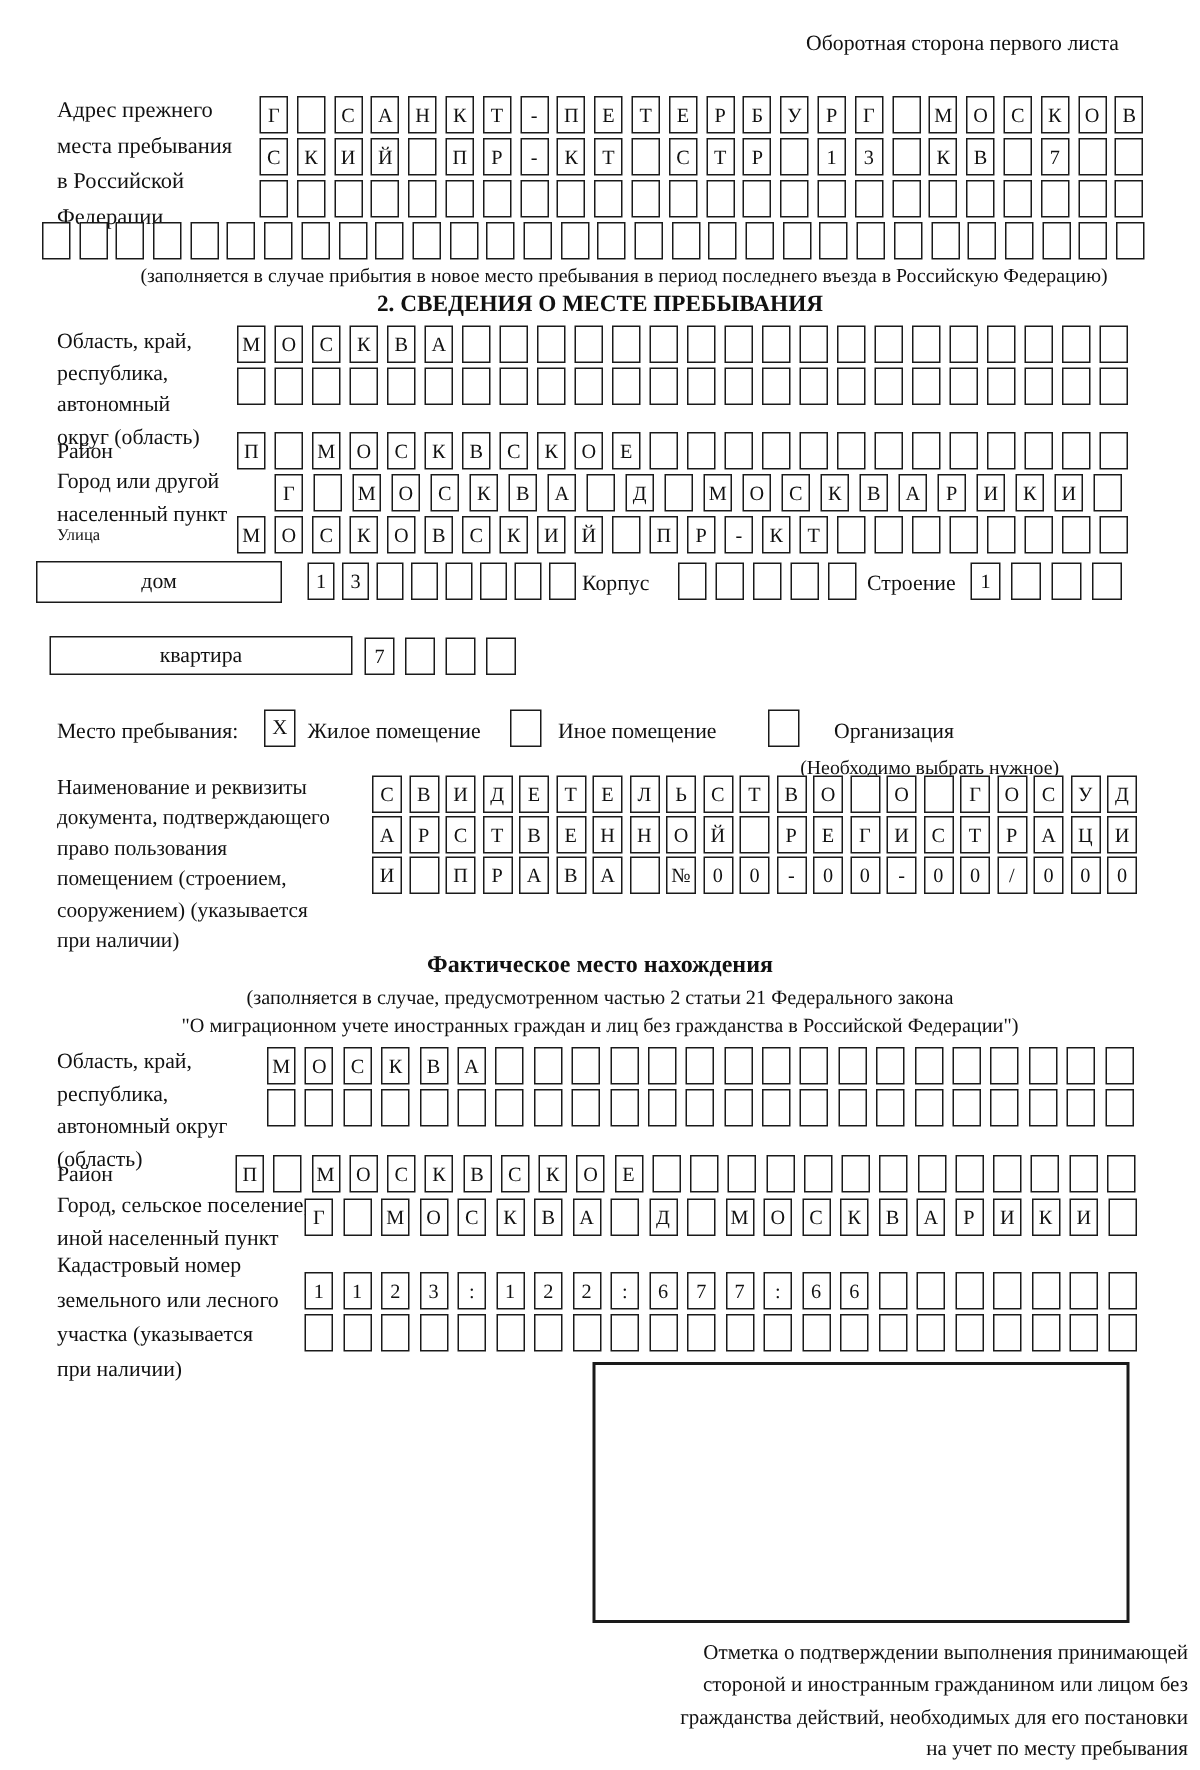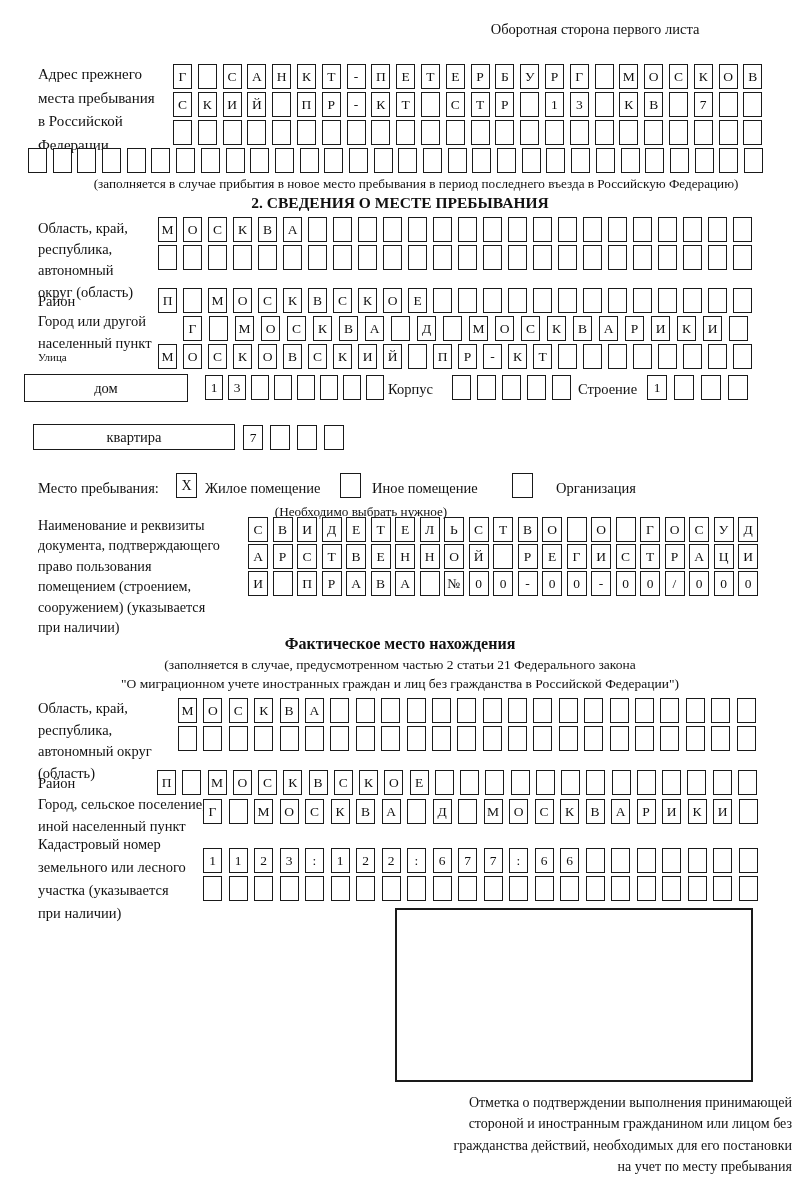--- a/index.html
+++ b/index.html
@@ -25,21 +25,21 @@
     position:absolute;box-sizing:border-box;width:21px;height:25px;border:1.8px solid #1a1a1a;
     display:flex;align-items:center;justify-content:center;font-size:14px;background:#fff;
   }
   .stamp{position:absolute;box-sizing:border-box;border:2px solid #1a1a1a;background:#fff;}
 </style>
 </head>
 <body>
 
 <div id="page">
 
-  <div class="lbl" style="left:420px;top:18px;width:350px;text-align:center;font-size:14.5px">Оборотная сторона первого листа</div>
+  <div class="lbl" style="left:396px;top:18px;width:350px;text-align:right;font-size:14.5px">Оборотная сторона первого листа</div>
 
   <div class="lbl" style="left:38px;top:63px;line-height:23.7px">
       <div>Адрес прежнего</div>
       <div>места пребывания</div>
       <div>в Российской</div>
       <div>Федерации</div>
     </div>
   <div class="cr" style="left:173px;top:64px;--g:5.8px">
       <span class="cell">Г</span>
       <span class="cell"></span>
@@ -339,21 +339,21 @@
 
   <div class="lbl" style="left:38px;top:477px;font-size:14.5px">Место пребывания:</div>
   <div class="chk" style="left:176px;top:473px">
       <span>X</span>
     </div>
   <div class="lbl" style="left:205px;top:477px;font-size:14.5px">Жилое помещение</div>
   <div class="chk" style="left:340px;top:473px"></div>
   <div class="lbl" style="left:372px;top:477px;font-size:14.5px">Иное помещение</div>
   <div class="chk" style="left:512px;top:473px"></div>
   <div class="lbl" style="left:556px;top:477px;font-size:14.5px">Организация</div>
-  <div class="lbl small" style="left:0;width:690px;text-align:center;top:500px">(Необходимо выбрать нужное)</div>
+  <div class="lbl small" style="left:0;width:690px;text-align:right;top:500px">(Необходимо выбрать нужное)</div>
 
   <div class="lbl" style="left:38px;top:515px;line-height:20.4px;font-size:14.2px">
       <div>Наименование и реквизиты</div>
       <div>документа, подтверждающего</div>
       <div>право пользования</div>
       <div>помещением (строением,</div>
       <div>сооружением) (указывается</div>
       <div>при наличии)</div>
     </div>
   <div class="cr" style="left:248px;top:517px;--g:4.5px;--cw:20px">

